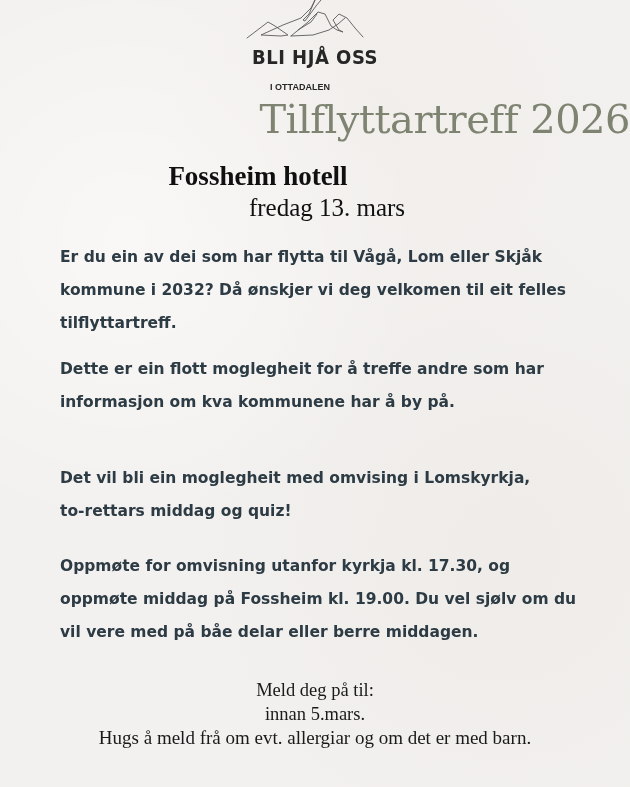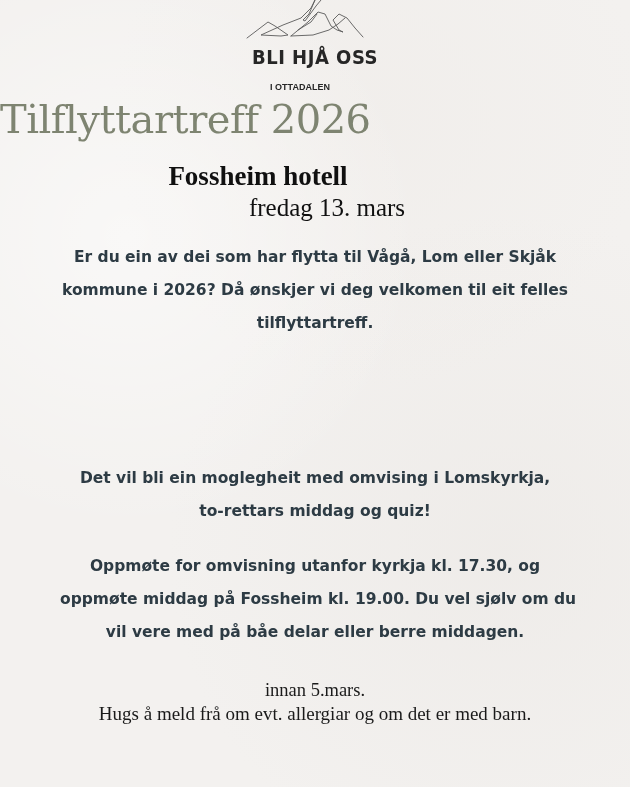--- a/index.html
+++ b/index.html
@@ -51,21 +51,21 @@
       text-align: center;
       font-family: "Liberation Sans", sans-serif;
       font-weight: bold;
       font-size: 9px;
       color: #262626;
     }
     .title {
       position: absolute;
       left: 0; width: 630px;
       top: 96px;
-      text-align: left;
+      text-align: right;
       font-family: "DejaVu Serif", serif;
       font-size: 40px;
       color: #7e8471;
       letter-spacing: -0.5px;
     }
     .venue {
       position: absolute;
       left: 0; width: 516px;
       top: 161px;
       text-align: center;
@@ -79,21 +79,20 @@
       left: 12px; width: 630px;
       top: 194px;
       text-align: center;
       font-family: "Liberation Serif", serif;
       font-size: 25px;
       color: #101010;
     }
     .para {
       position: absolute;
       left: 60px; width: 510px;
-      text-align: center;
       font-family: "DejaVu Sans", sans-serif;
       font-weight: bold;
       font-size: 15.5px;
       line-height: 33px;
       color: #2d3b44;
     }
     .para .line { display: block; white-space: nowrap; }
     .p1 { top: 241px; }
     .p2 { top: 353px; }
     .p3 { top: 462px; }
@@ -137,36 +136,39 @@
 
   <div class="brand">BLI HJÅ OSS</div>
   <div class="brand-sub">I OTTADALEN</div>
 
   <div class="title">Tilflyttartreff 2026</div>
   <div class="venue">Fossheim hotell</div>
   <div class="date">fredag 13. mars</div>
 
   <div class="para p1">
     <span class="line">Er du ein av dei som har flytta til Vågå, Lom eller Skjåk</span>
-    <span class="line">kommune i 2026? Då ønskjer vi deg velkomen til eit felles</span>
+    <span class="line">kommune i 2032? Då ønskjer vi deg velkomen til eit felles</span>
     <span class="line">tilflyttartreff.</span>
   </div>
 
   <div class="para p2">
+    <span class="line">Dette er ein flott moglegheit for å treffe andre som har</span>
+    <span class="line">informasjon om kva kommunene har å by på.</span>
   </div>
 
   <div class="para p3">
     <span class="line">Det vil bli ein moglegheit med omvising i Lomskyrkja,</span>
     <span class="line">to-rettars middag og quiz!</span>
   </div>
 
   <div class="para p4">
     <span class="line">Oppmøte for omvisning utanfor kyrkja kl. 17.30, og</span>
     <span class="line">oppmøte middag på Fossheim kl. 19.00. Du vel sjølv om du</span>
     <span class="line">vil vere med på båe delar eller berre middagen.</span>
   </div>
 
   <div class="contact">
+    <span class="c-line">Meld deg på til:</span>
     <span class="c-line">innan 5.mars.</span>
     <span class="c-note">Hugs å meld frå om evt. allergiar og om det er med barn.</span>
   </div>
 
 </div>
 
 </body></html>

